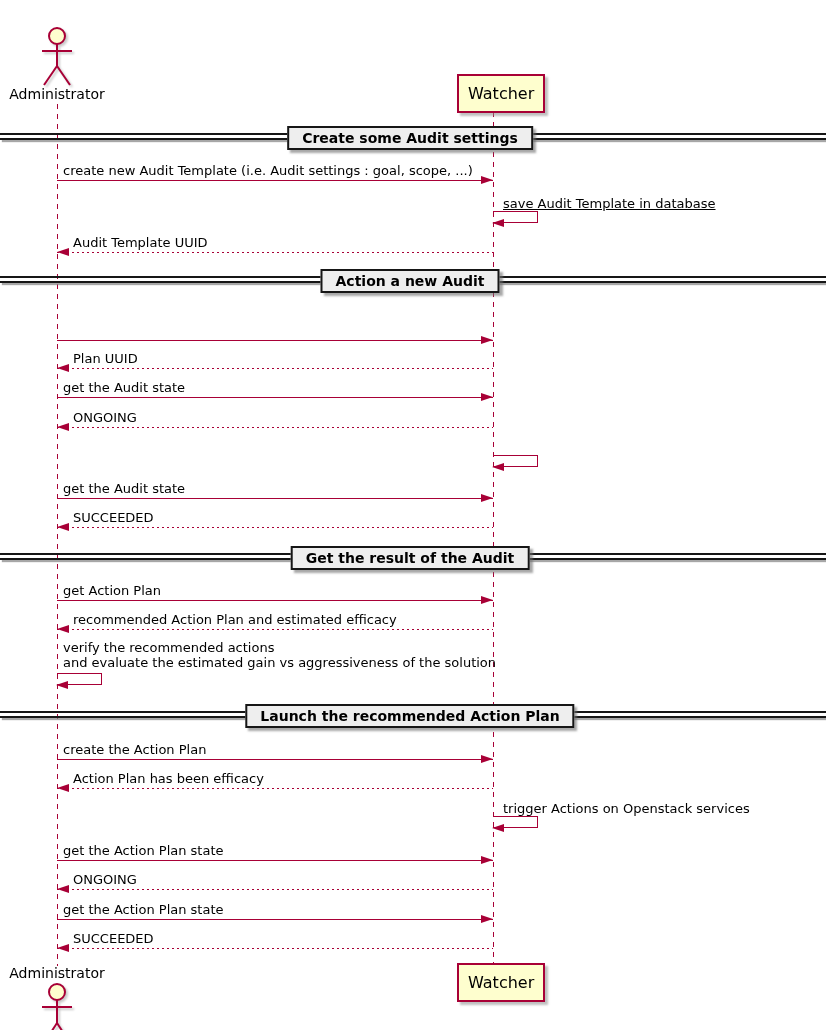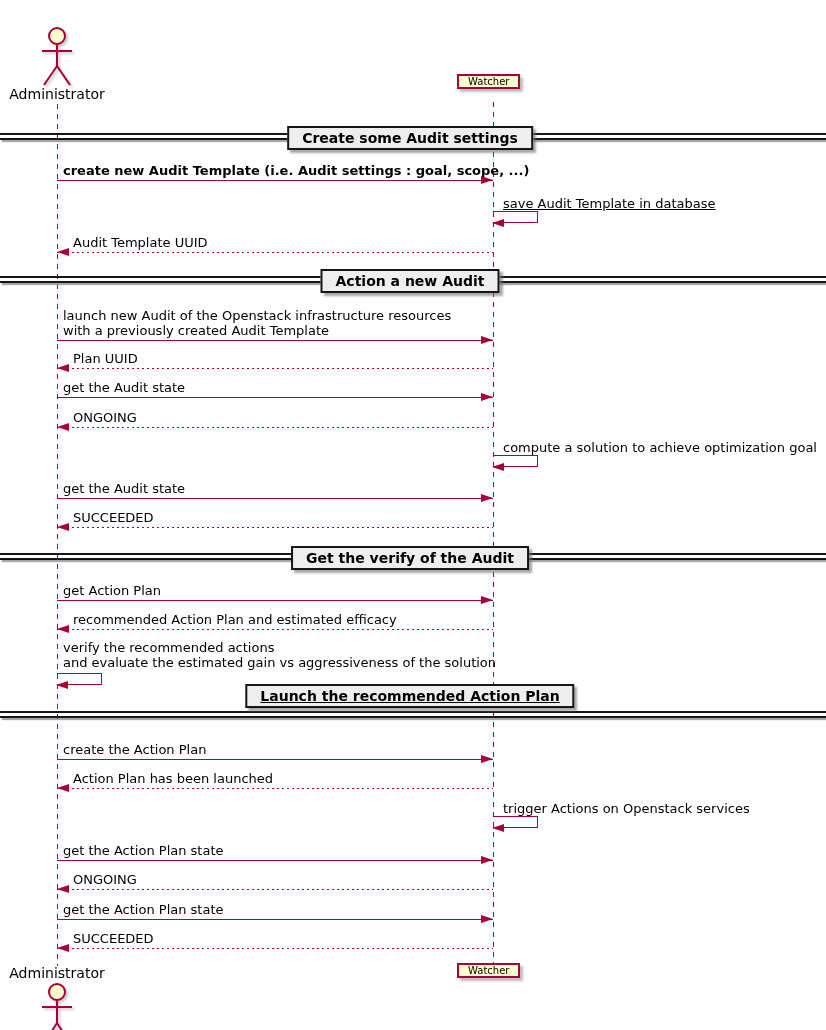--- a/index.html
+++ b/index.html
@@ -14,21 +14,21 @@
     font-family:"DejaVu Sans","Liberation Sans",sans-serif;color:var(--text);
     overflow:hidden;
     margin-top:22px;
   }
   .lifeline{
     position:absolute;width:1px;
     background:repeating-linear-gradient(to bottom,var(--accent) 0 5px,transparent 5px 10px);
   }
   .participant-box{
     position:absolute;background:var(--participant_fill);
-    border:2px solid var(--accent);padding:0 9px;font-size:10px;
+    border:2px solid var(--accent);padding:8px 9px;font-size:16px;
     box-shadow:3px 3px 2px rgba(140,140,140,.55);white-space:nowrap;
   }
   .actor-figure{position:absolute;filter:drop-shadow(2.5px 2.5px 1px #c9c9c9);}
   .actor-label{position:absolute;width:102px;text-align:center;font-size:14px;white-space:nowrap;}
   .divider-lines{
     position:absolute;left:0;right:0;height:3px;
     border-top:2px solid #161616;border-bottom:2px solid #161616;
     box-shadow:2px 2px 1px rgba(130,130,130,.7);
   }
   .divider-box{
@@ -72,102 +72,99 @@
     <line x1="22" y1="40" x2="9" y2="59" stroke="#A80036" stroke-width="2"></line>
     <line x1="22" y1="40" x2="35" y2="59" stroke="#A80036" stroke-width="2"></line>
   </svg>
   <div class="actor-label" style="left:6px;top:64px;">Administrator</div>
 
   <div class="participant-box" style="left:457px;top:52px;">Watcher</div>
 
   <div class="divider-lines" style="top:111px;"></div>
   <div class="divider-box" style="top:104px;">Create some Audit settings</div>
 
-  <div class="msg-label" style="left:63px;top:141px;font-weight:bold;">create new Audit Template (i.e. Audit settings : goal, scope, ...)</div>
+  <div class="msg-label" style="left:63px;top:141px;">create new Audit Template (i.e. Audit settings : goal, scope, ...)</div>
   <div class="arrow solid" style="top:158px;">
       <span class="ah ah-right"></span>
     </div>
 
   <div class="msg-label" style="left:503px;top:174px;text-decoration:underline;">save Audit Template in database</div>
   <div class="self-loop" style="left:493px;top:189px;">
       <span class="ah-loop"></span>
     </div>
 
   <div class="msg-label" style="left:73px;top:213px;">Audit Template UUID</div>
   <div class="arrow dotted" style="top:230px;">
       <span class="ah ah-left"></span>
     </div>
 
   <div class="divider-lines" style="top:254px;"></div>
   <div class="divider-box" style="top:247px;">Action a new Audit</div>
 
-  <div class="msg-label" style="left:63px;top:286px;">launch new Audit of the Openstack infrastructure resources
-with a previously created Audit Template</div>
   <div class="arrow solid" style="top:318px;">
       <span class="ah ah-right"></span>
     </div>
 
   <div class="msg-label" style="left:73px;top:329px;">Plan UUID</div>
   <div class="arrow dotted" style="top:346px;">
       <span class="ah ah-left"></span>
     </div>
 
   <div class="msg-label" style="left:63px;top:358px;">get the Audit state</div>
   <div class="arrow solid" style="top:375px;">
       <span class="ah ah-right"></span>
     </div>
 
   <div class="msg-label" style="left:73px;top:388px;">ONGOING</div>
   <div class="arrow dotted" style="top:405px;">
       <span class="ah ah-left"></span>
     </div>
 
-  <div class="msg-label" style="left:503px;top:418px;">compute a solution to achieve optimization goal</div>
   <div class="self-loop" style="left:493px;top:433px;">
       <span class="ah-loop"></span>
     </div>
 
   <div class="msg-label" style="left:63px;top:459px;">get the Audit state</div>
   <div class="arrow solid" style="top:476px;">
       <span class="ah ah-right"></span>
     </div>
 
   <div class="msg-label" style="left:73px;top:488px;">SUCCEEDED</div>
   <div class="arrow dotted" style="top:505px;">
       <span class="ah ah-left"></span>
     </div>
 
   <div class="divider-lines" style="top:531px;"></div>
-  <div class="divider-box" style="top:524px;">Get the verify of the Audit</div>
+  <div class="divider-box" style="top:524px;">Get the result of the Audit</div>
 
   <div class="msg-label" style="left:63px;top:561px;">get Action Plan</div>
   <div class="arrow solid" style="top:578px;">
       <span class="ah ah-right"></span>
     </div>
 
   <div class="msg-label" style="left:73px;top:590px;text-align:right;">recommended Action Plan and estimated efficacy</div>
   <div class="arrow dotted" style="top:607px;">
       <span class="ah ah-left"></span>
     </div>
 
   <div class="msg-label" style="left:63px;top:618px;">verify the recommended actions
 and evaluate the estimated gain vs aggressiveness of the solution</div>
   <div class="self-loop" style="left:57px;top:651px;">
       <span class="ah-loop"></span>
     </div>
 
   <div class="divider-lines" style="top:689px;"></div>
-  <div class="divider-box" style="top:662px;text-decoration:underline;">Launch the recommended Action Plan</div>
+  <div class="divider-box" style="top:682px;">Launch the recommended Action Plan</div>
 
   <div class="msg-label" style="left:63px;top:720px;">create the Action Plan</div>
   <div class="arrow solid" style="top:737px;">
       <span class="ah ah-right"></span>
     </div>
 
-  <div class="msg-label" style="left:73px;top:749px;">Action Plan has been launched</div>
+  <div class="msg-label" style="left:73px;top:749px;">Action Plan has been efficacy</div>
   <div class="arrow dotted" style="top:766px;">
       <span class="ah ah-left"></span>
     </div>
 
   <div class="msg-label" style="left:503px;top:779px;">trigger Actions on Openstack services</div>
   <div class="self-loop" style="left:493px;top:794px;">
       <span class="ah-loop"></span>
     </div>
 
   <div class="msg-label" style="left:63px;top:821px;">get the Action Plan state</div>

